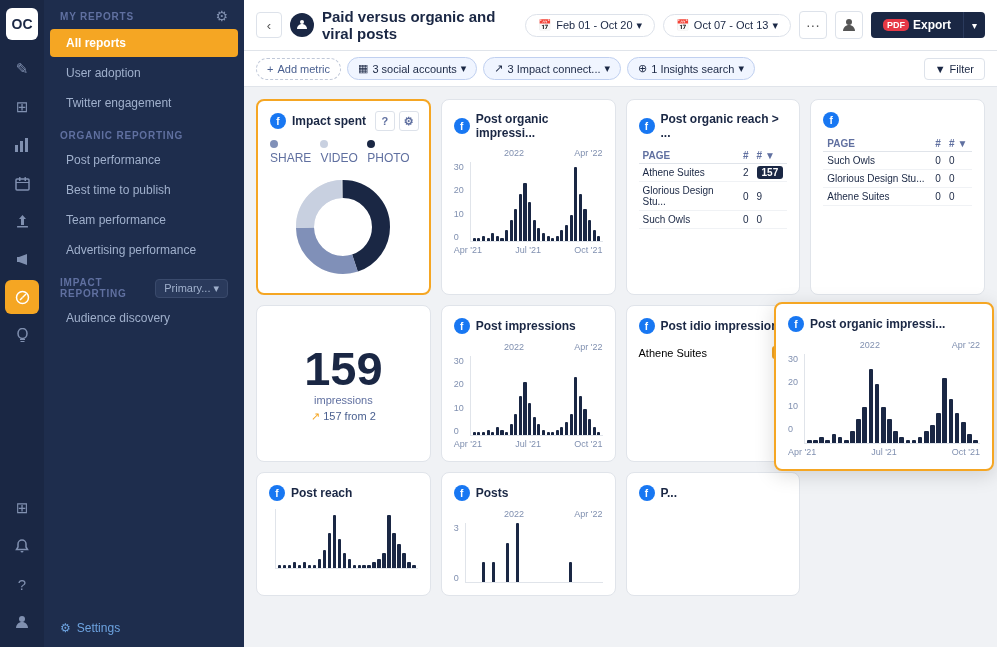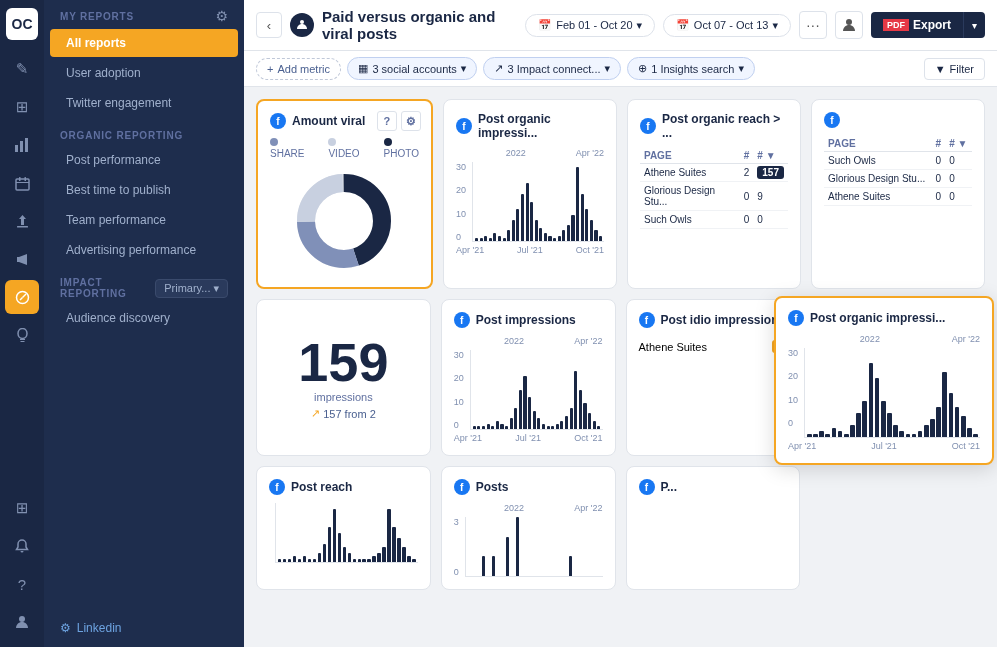--- a/index.html
+++ b/index.html
@@ -159,21 +159,21 @@
       border-radius: 4px;
       padding: 6px 12px;
       font-size: 12px;
       font-weight: 600;
       cursor: pointer;
       display: flex; align-items: center; gap: 4px;
     }
     .pdf-label {
       background: #e63946;
       color: #fff;
-      border-radius: 0;
+      border-radius: 5px;
       padding: 1px 4px;
       font-size: 9px;
       font-weight: 700;
     }
     .chevron-btn {
       background: #1a2744;
       color: #fff;
       border: none;
       border-left: 1px solid #2a3a5c;
       border-radius: 0 4px 4px 0;
@@ -269,22 +269,22 @@
       display: flex; gap: 4px;
     }
     .card-action-btn {
       width: 20px; height: 20px;
       border: 1px solid #dde2ea;
       border-radius: 3px;
       display: flex; align-items: center; justify-content: center;
       cursor: pointer; font-size: 11px; color: #6070a0;
     }
     .donut-legend {
-      display: flex; gap: 24px;
-      font-size: 10px; color: #6070a0;
+      display: flex; gap: 2px;
+      font-size: 12px; color: #6070a0;
       margin-bottom: 8px;
     }
     .legend-dot {
       width: 8px; height: 8px;
       border-radius: 50%;
       display: inline-block;
       margin-right: 3px;
     }
     .chart-header {
       display: flex; justify-content: space-between;
@@ -334,21 +334,21 @@
       background: #1a2744;
       color: #fff;
       border-radius: 3px;
       padding: 1px 5px;
       font-size: 10px;
       font-weight: 700;
     }
 
     
     .big-number {
-      font-size: 54px;
+      font-size: 47px;
       font-weight: 800;
       color: #1a2744;
       line-height: 1;
     }
     .big-number-label {
       font-size: 11px;
       color: #6070a0;
       margin-top: 2px;
     }
     .big-number-delta {
@@ -512,21 +512,21 @@
         <span>Primary...</span>
         <span>▾</span>
       </div>
     </div>
     <div class="nav-item">
       <span>Audience discovery</span>
     </div>
 
     <div class="nav-settings">
       <span>⚙</span>
-      <span>Linkedin</span>
+      <span>Settings</span>
     </div>
   </div>
 
   <div class="main-content">
 
     <div class="top-bar">
       <div class="nav-arrow">‹</div>
       <div class="page-icon">
         <svg width="12" height="12" viewBox="0 0 12 12" fill="white">
             <circle cx="6" cy="3" r="2"></circle>
@@ -586,21 +586,21 @@
       </div>
     </div>
 
     <div class="dashboard">
 
       <div class="grid-row grid-4" style="position:relative;">
 
         <div class="card highlighted">
           <div class="card-title">
             <span class="fb-icon">f</span>
-            <span>Amount viral</span>
+            <span>Impact spent</span>
             <div class="card-actions">
               <div class="card-action-btn">?</div>
               <div class="card-action-btn">⚙</div>
             </div>
           </div>
           <div class="donut-legend">
             <span><span class="legend-dot" style="background:#8090b8;"></span>SHARE</span>
             <span><span class="legend-dot" style="background:#c8d0e0;"></span>VIDEO</span>
             <span><span class="legend-dot" style="background:#1a2744;"></span>PHOTO</span>
           </div>

